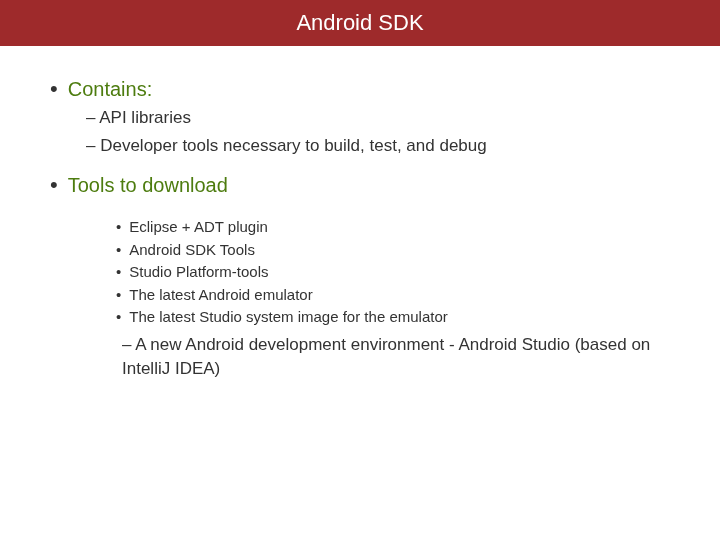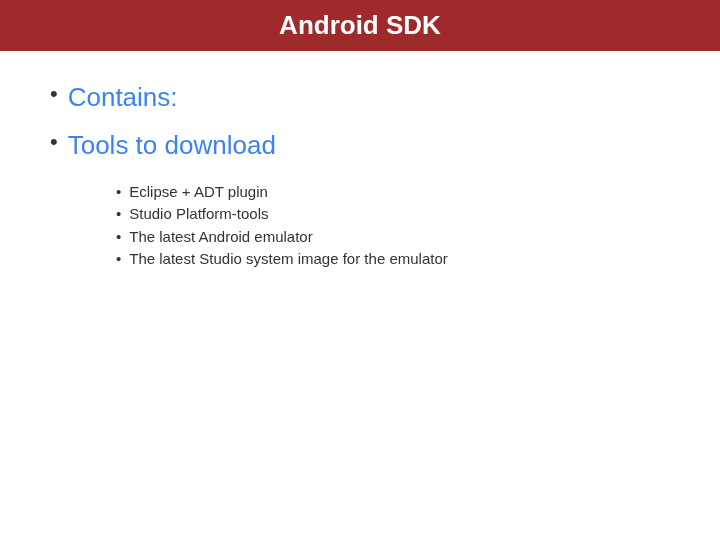--- a/index.html
+++ b/index.html
@@ -18,22 +18,22 @@
 
     .header {
       background-color: #9e2a2b;
       width: 100%;
       padding: 10px 20px;
       text-align: center;
     }
 
     .header-title {
       color: #ffffff;
-      font-size: 26px;
-      font-weight: bold;
+      font-size: 22px;
+      font-weight: normal;
     }
 
     .content {
       padding: 30px 50px 20px 50px;
     }
 
     .bullet-section {
       margin-bottom: 14px;
     }
 
@@ -44,22 +44,22 @@
     }
 
     .bullet-dot {
       font-size: 22px;
       color: #333;
       margin-right: 10px;
       line-height: 1.2;
     }
 
     .bullet-text {
-      font-size: 26px;
-      color: #3b82f6;
+      font-size: 20px;
+      color: #4d7c0f;
       line-height: 1.3;
     }
 
     .sub-items {
       padding-left: 36px;
       margin-top: 2px;
     }
 
     .sub-dash {
       font-size: 17px;
@@ -104,30 +104,42 @@
   <span class="header-title">Android SDK</span>
 </div>
 
 <div class="content">
 
   <div class="bullet-section">
     <div class="main-bullet">
       <span class="bullet-dot">•</span>
       <span class="bullet-text">Contains:</span>
     </div>
+    <div class="sub-items">
+      <div class="sub-dash">
+        <span>– </span><span>API libraries</span>
+      </div>
+      <div class="sub-dash">
+        <span>– </span><span>Developer tools necessary to build, test, and debug</span>
+      </div>
+    </div>
   </div>
 
   <div class="bullet-section">
     <div class="main-bullet">
       <span class="bullet-dot">•</span>
       <span class="bullet-text">Tools to download</span>
     </div>
     <div class="sub-items">
       <ul class="nested-bullets">
         <li class="nested-bullet-item">Eclipse + ADT plugin</li>
+        <li class="nested-bullet-item">Android SDK Tools</li>
         <li class="nested-bullet-item">Studio Platform-tools</li>
         <li class="nested-bullet-item">The latest Android emulator</li>
         <li class="nested-bullet-item">The latest Studio system image for the emulator</li>
       </ul>
+      <div class="last-dash">
+        <span>– </span><span>A new Android development environment - Android Studio (based on IntelliJ IDEA)</span>
+      </div>
     </div>
   </div>
 
 </div>
 
 </body></html>

